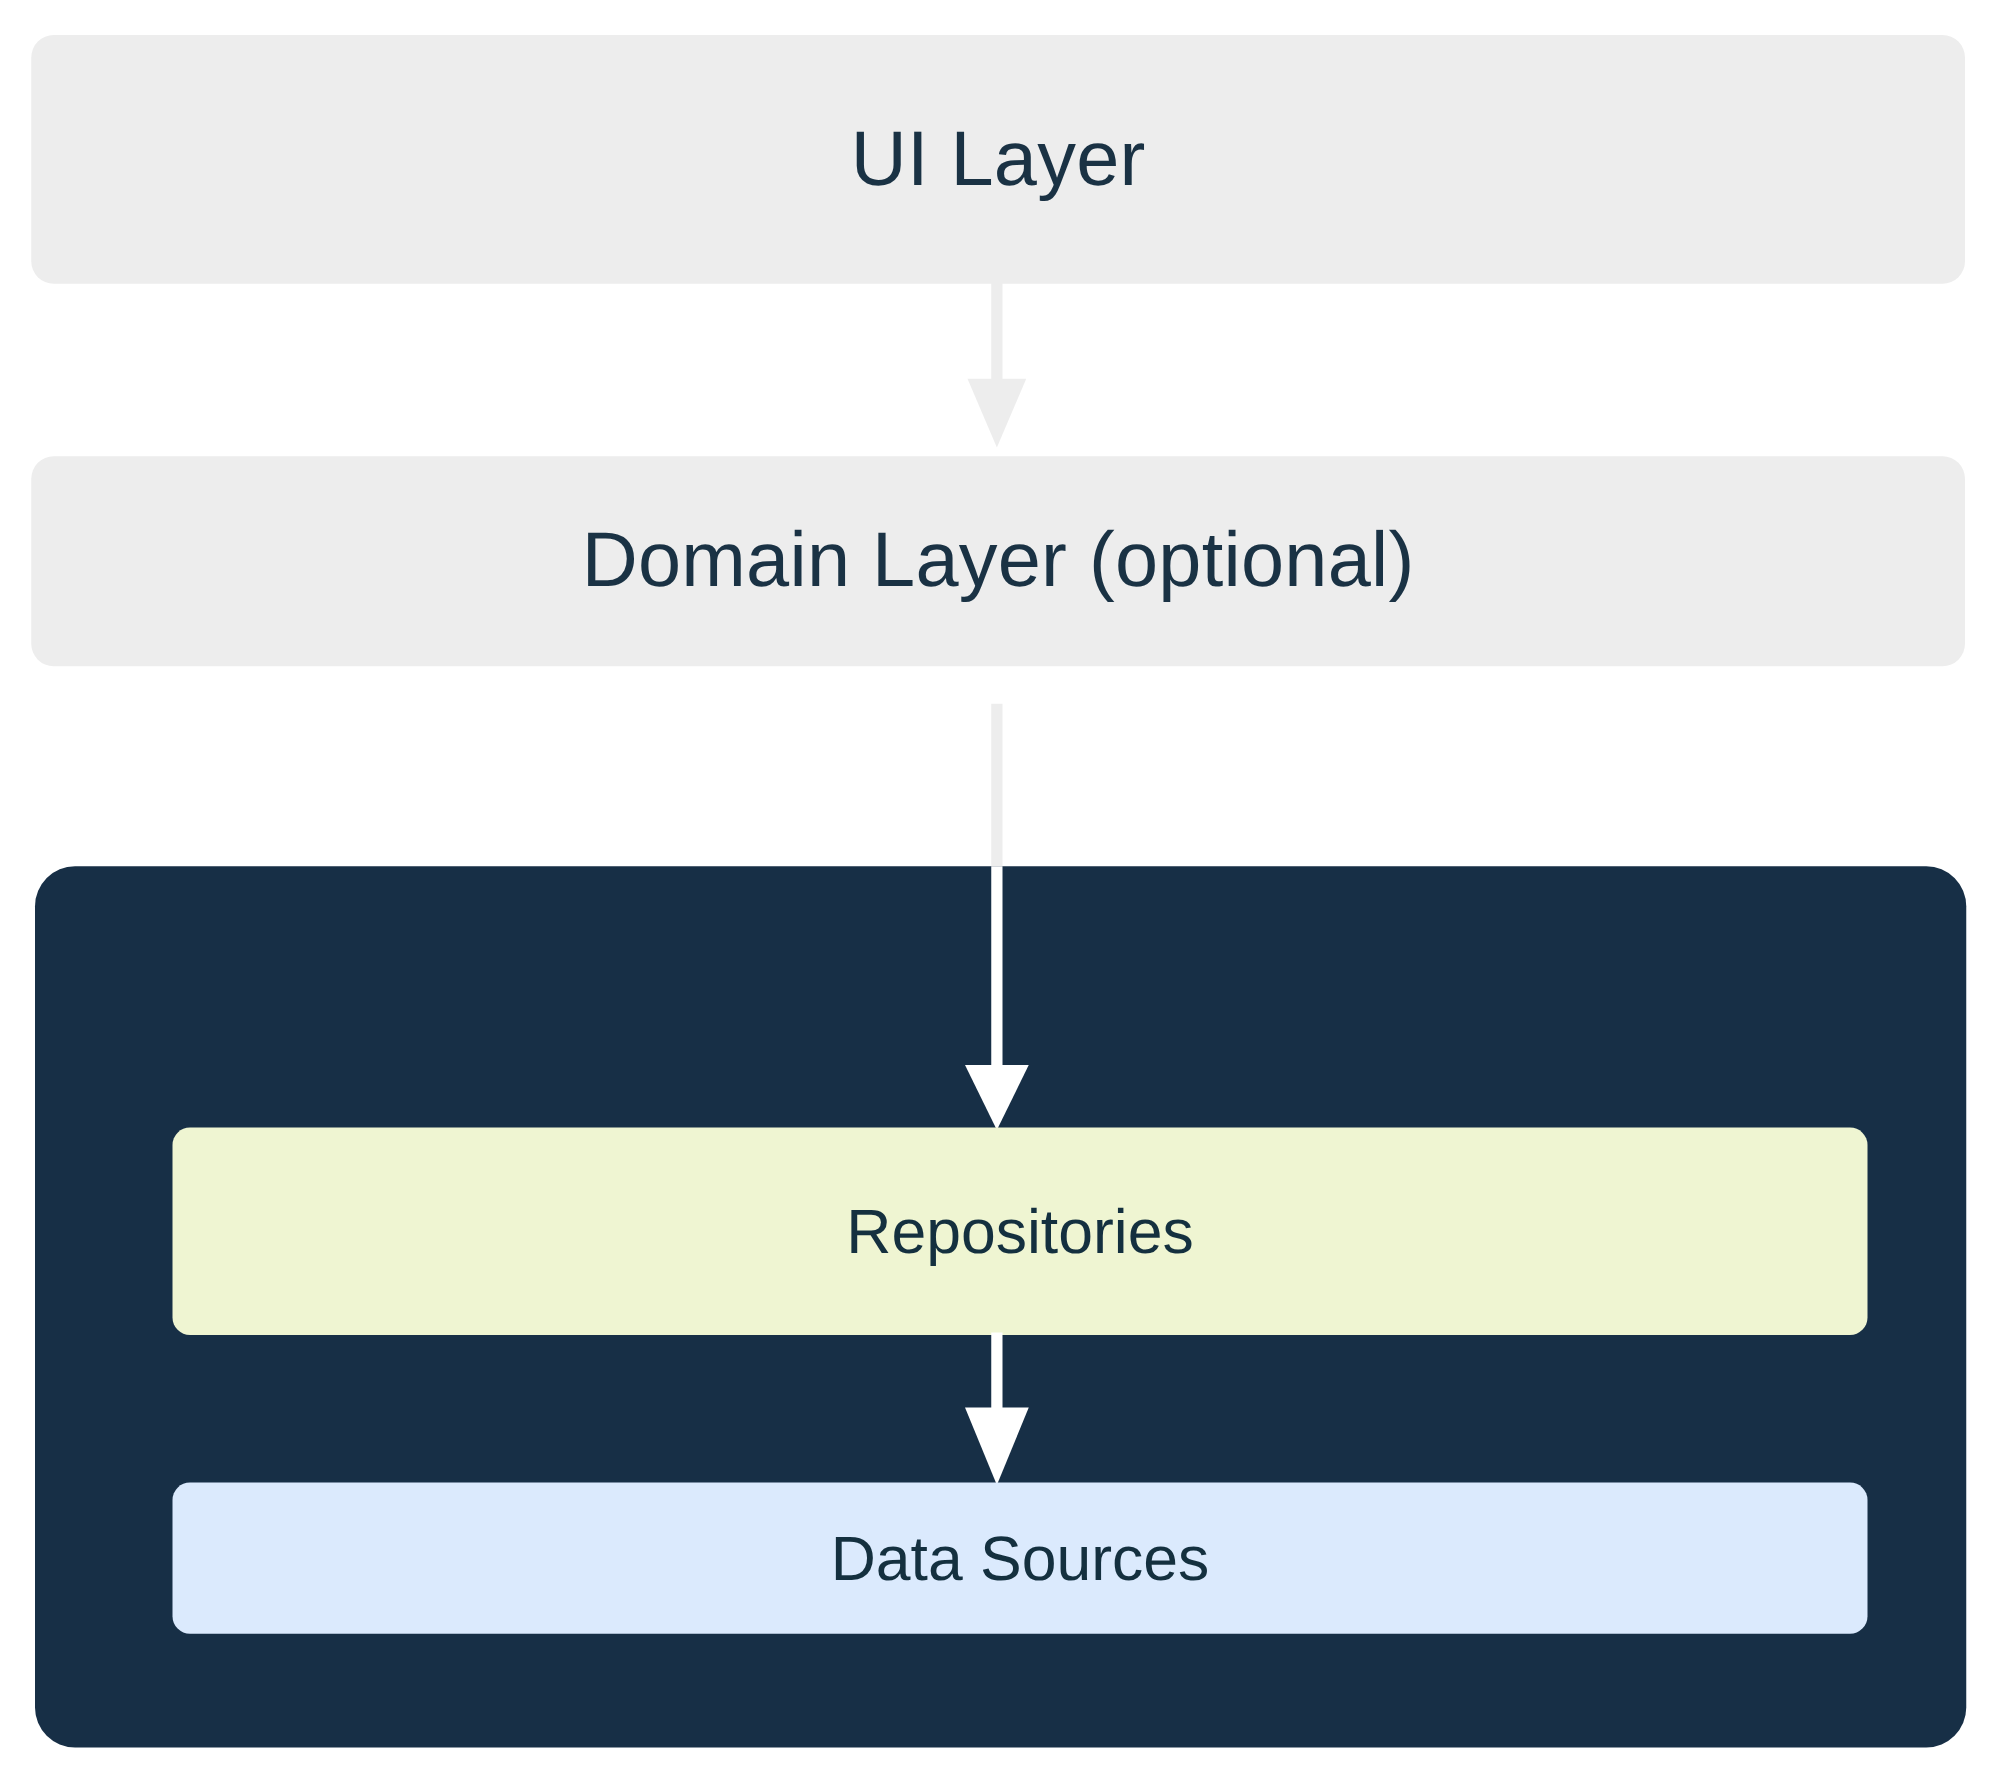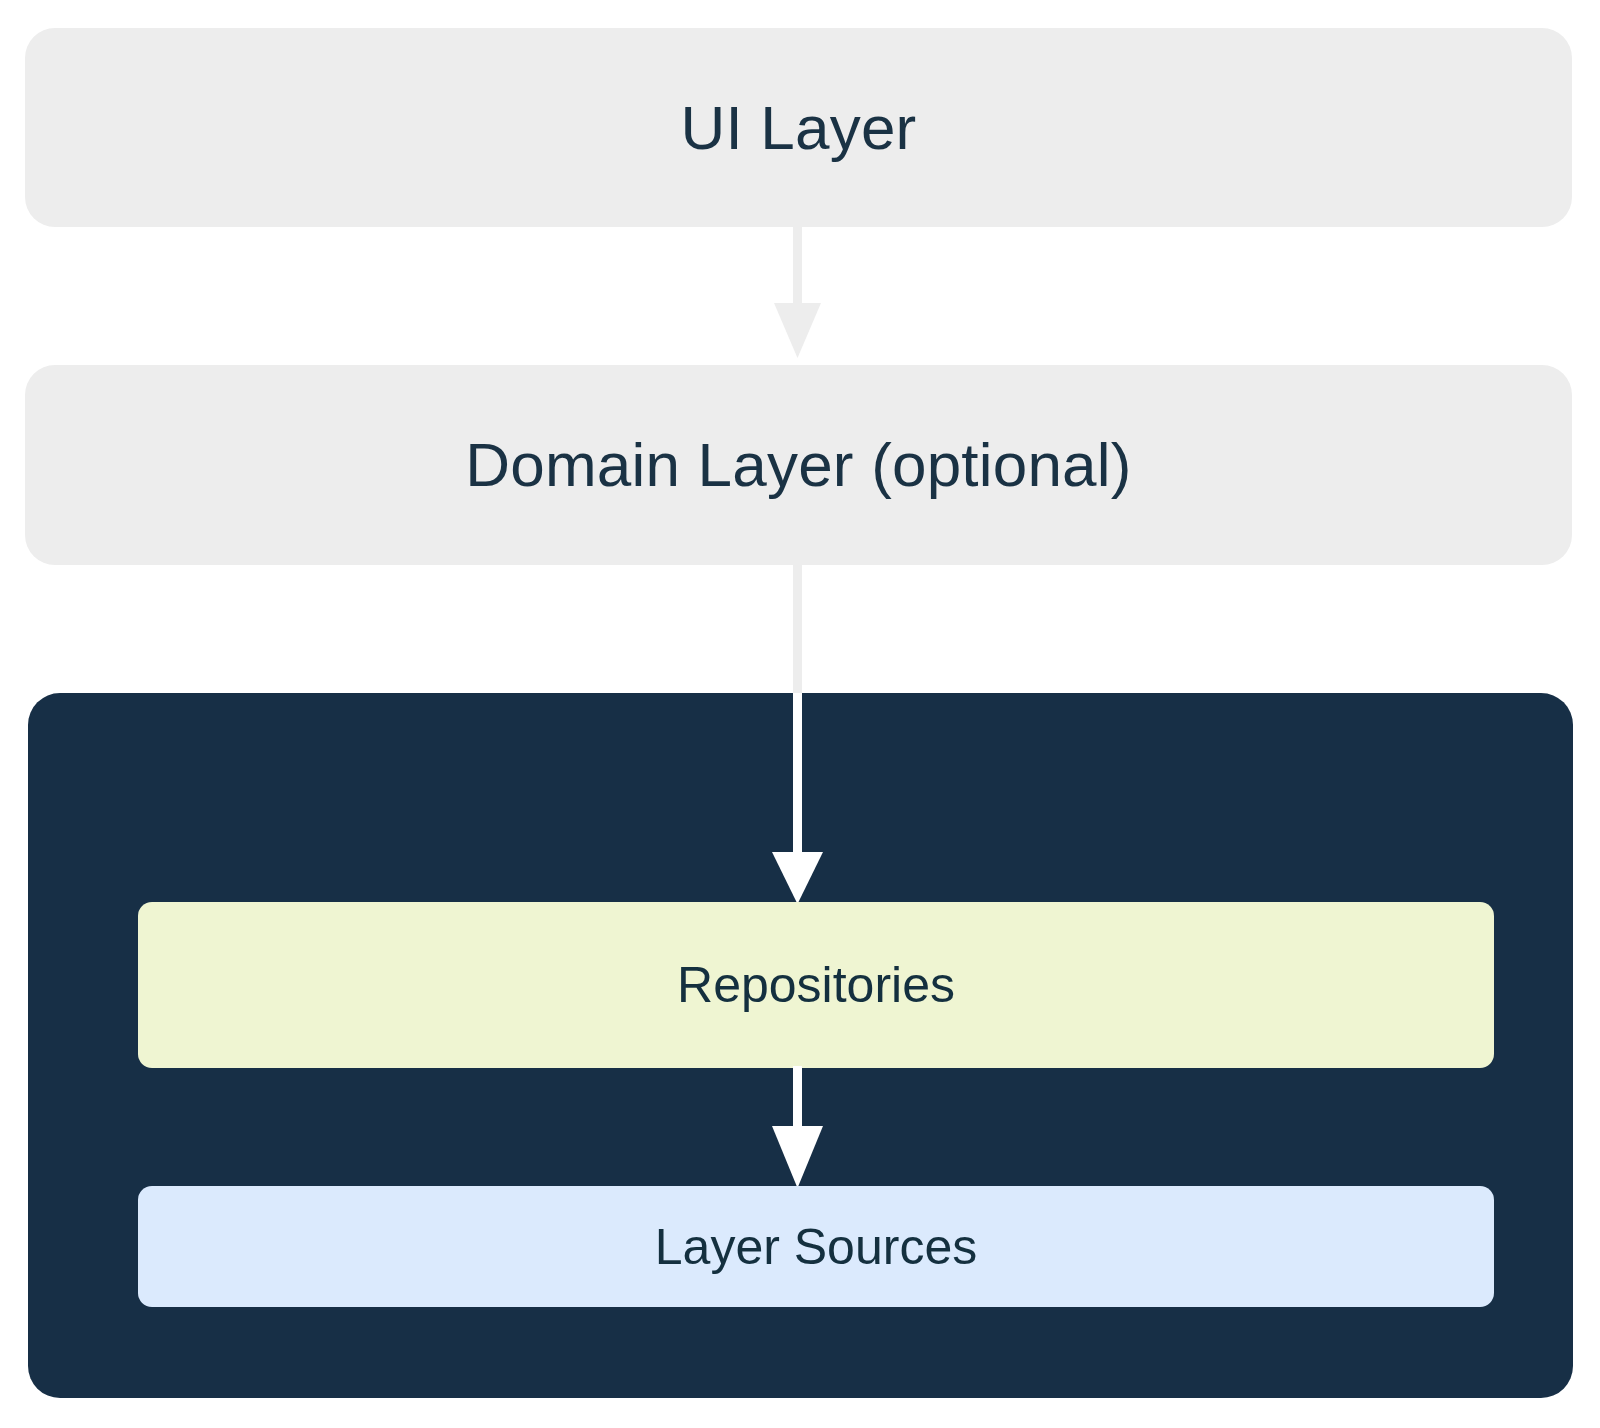--- a/index.html
+++ b/index.html
@@ -22,21 +22,21 @@
   .layer-box {
     position: absolute;
     box-sizing: border-box;
     display: flex;
     align-items: center;
     justify-content: center;
   }
 
   .layer-box.grey {
     background: #ededed;
-    border-radius: 30px;
+    border-radius: 18px;
   }
 
   .layer-label {
     color: #1a3244;
     font-size: 62px;
     font-weight: 400;
     letter-spacing: 0.2px;
     line-height: 1;
     white-space: nowrap;
   }
@@ -45,21 +45,21 @@
     left: 25px;
     top: 28px;
     width: 1547px;
     height: 199px;
   }
 
   #domain-layer-box {
     left: 25px;
     top: 365px;
     width: 1547px;
-    height: 200px;
+    height: 168px;
   }
 
   
   #data-layer-box {
     position: absolute;
     left: 28px;
     top: 693px;
     width: 1545px;
     height: 705px;
     background: #172f46;
@@ -150,16 +150,16 @@
   <div class="inner-box" id="repositories-box">
     <span class="inner-label">Repositories</span>
   </div>
 
   <svg class="arrow" width="1600" height="1428">
     <rect x="793" y="1066" width="9" height="62" fill="#ffffff"></rect>
     <polygon points="772,1126 823,1126 797.5,1188" fill="#ffffff"></polygon>
   </svg>
 
   <div class="inner-box" id="data-sources-box">
-    <span class="inner-label">Layer Sources</span>
+    <span class="inner-label">Data Sources</span>
   </div>
 
 </div>
 
 </body></html>

